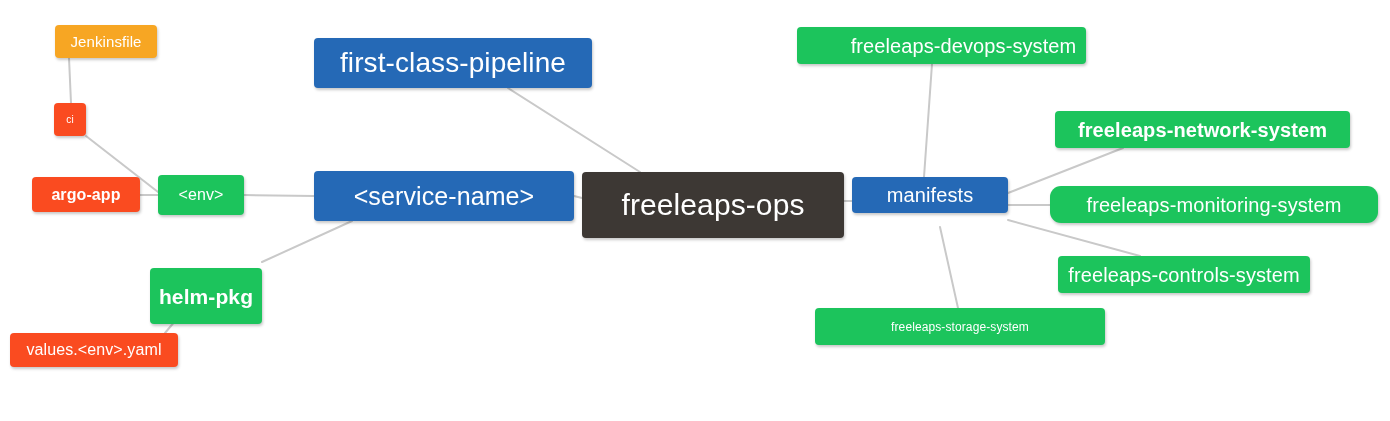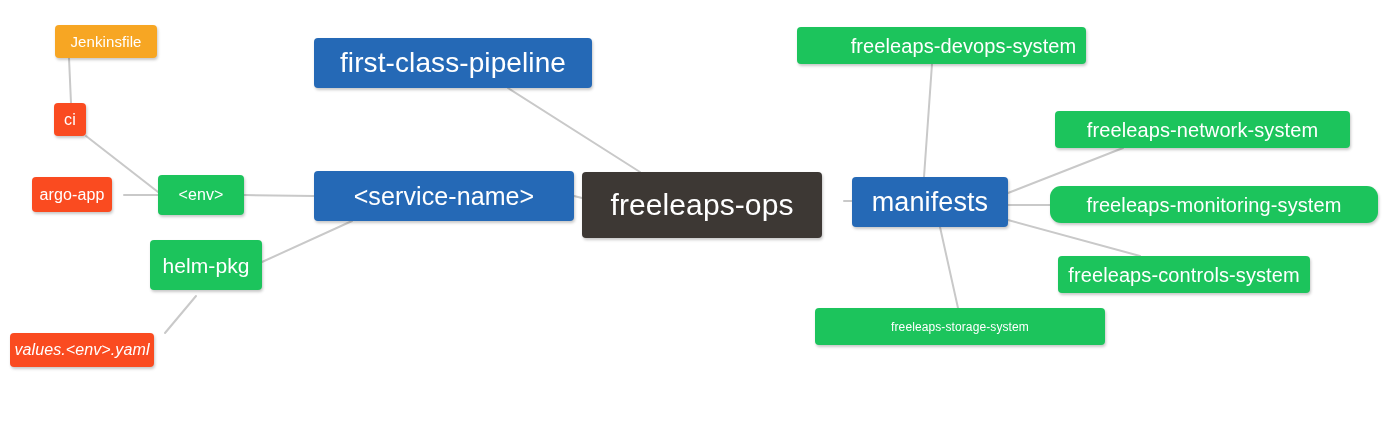--- a/index.html
+++ b/index.html
@@ -64,51 +64,51 @@
       <line x1="924" y1="177" x2="932" y2="64" stroke="#c9c9c9" stroke-width="2" stroke-linecap="round"></line>
       <line x1="1008" y1="193" x2="1123" y2="148" stroke="#c9c9c9" stroke-width="2" stroke-linecap="round"></line>
       <line x1="1008" y1="205" x2="1050" y2="205" stroke="#c9c9c9" stroke-width="2" stroke-linecap="round"></line>
       <line x1="1008" y1="220" x2="1140" y2="256" stroke="#c9c9c9" stroke-width="2" stroke-linecap="round"></line>
       <line x1="940" y1="227" x2="958" y2="308" stroke="#c9c9c9" stroke-width="2" stroke-linecap="round"></line>
     </svg>
   <div id="node-layer">
       <div class="node n-orange" style="left: 18px; top: 25px; width: 102px; height: 33px; font-size: 15px; margin-left: 37px;">
         <span>Jenkinsfile</span>
       </div>
-      <div class="node n-red" style="left: 54px; top: 103px; width: 32px; height: 33px; font-size: 16px;">
+      <div class="node n-red" style="left: 54px; top: 103px; width: 32px; height: 33px; font-size: 10px;">
         <span>ci</span>
       </div>
-      <div class="node n-red" style="left: 32px; top: 177px; width: 80px; height: 35px; font-size: 16px;">
+      <div class="node n-red" style="left: 32px; top: 177px; width: 108px; height: 35px; font-size: 16px; font-weight: bold;">
         <span>argo-app</span>
       </div>
       <div class="node n-green" style="left: 158px; top: 175px; width: 86px; height: 40px; font-size: 16px;">
         <span>&lt;env&gt;</span>
       </div>
-      <div class="node n-green" style="left: 150px; top: 240px; width: 112px; height: 50px; font-size: 21px;">
+      <div class="node n-green" style="left: 150px; top: 268px; width: 112px; height: 56px; font-size: 21px; font-weight: bold;">
         <span>helm-pkg</span>
       </div>
-      <div class="node n-red" style="left: 10px; top: 333px; width: 144px; height: 34px; font-size: 16px; font-style: italic;">
+      <div class="node n-red" style="left: 10px; top: 333px; width: 168px; height: 34px; font-size: 16px;">
         <span>values.&lt;env&gt;.yaml</span>
       </div>
       <div class="node n-blue" style="left: 314px; top: 38px; width: 278px; height: 50px; font-size: 28px;">
         <span>first-class-pipeline</span>
       </div>
       <div class="node n-blue" style="left: 314px; top: 171px; width: 260px; height: 50px; font-size: 25px;">
         <span>&lt;service-name&gt;</span>
       </div>
-      <div class="node n-root" style="left: 582px; top: 172px; width: 240px; height: 66px; font-size: 30px;">
+      <div class="node n-root" style="left: 582px; top: 172px; width: 262px; height: 66px; font-size: 30px;">
         <span>freeleaps-ops</span>
       </div>
-      <div class="node n-blue" style="left: 852px; top: 177px; width: 156px; height: 50px; font-size: 27px;">
+      <div class="node n-blue" style="left: 852px; top: 177px; width: 156px; height: 36px; font-size: 20px;">
         <span>manifests</span>
       </div>
       <div class="node n-green" style="left: 797px; top: 27px; width: 289px; height: 37px; font-size: 20px; padding-left: 44px;">
         <span>freeleaps-devops-system</span>
       </div>
-      <div class="node n-green" style="left: 1055px; top: 111px; width: 295px; height: 37px; font-size: 20px;">
+      <div class="node n-green" style="left: 1055px; top: 111px; width: 295px; height: 37px; font-size: 20px; font-weight: bold;">
         <span>freeleaps-network-system</span>
       </div>
       <div class="node n-green" style="left: 1050px; top: 186px; width: 328px; height: 37px; font-size: 20px; border-radius: 11px;">
         <span>freeleaps-monitoring-system</span>
       </div>
       <div class="node n-green" style="left: 1058px; top: 256px; width: 252px; height: 37px; font-size: 20px;">
         <span>freeleaps-controls-system</span>
       </div>
       <div class="node n-green" style="left: 815px; top: 308px; width: 290px; height: 37px; font-size: 12px;">
         <span>freeleaps-storage-system</span>

